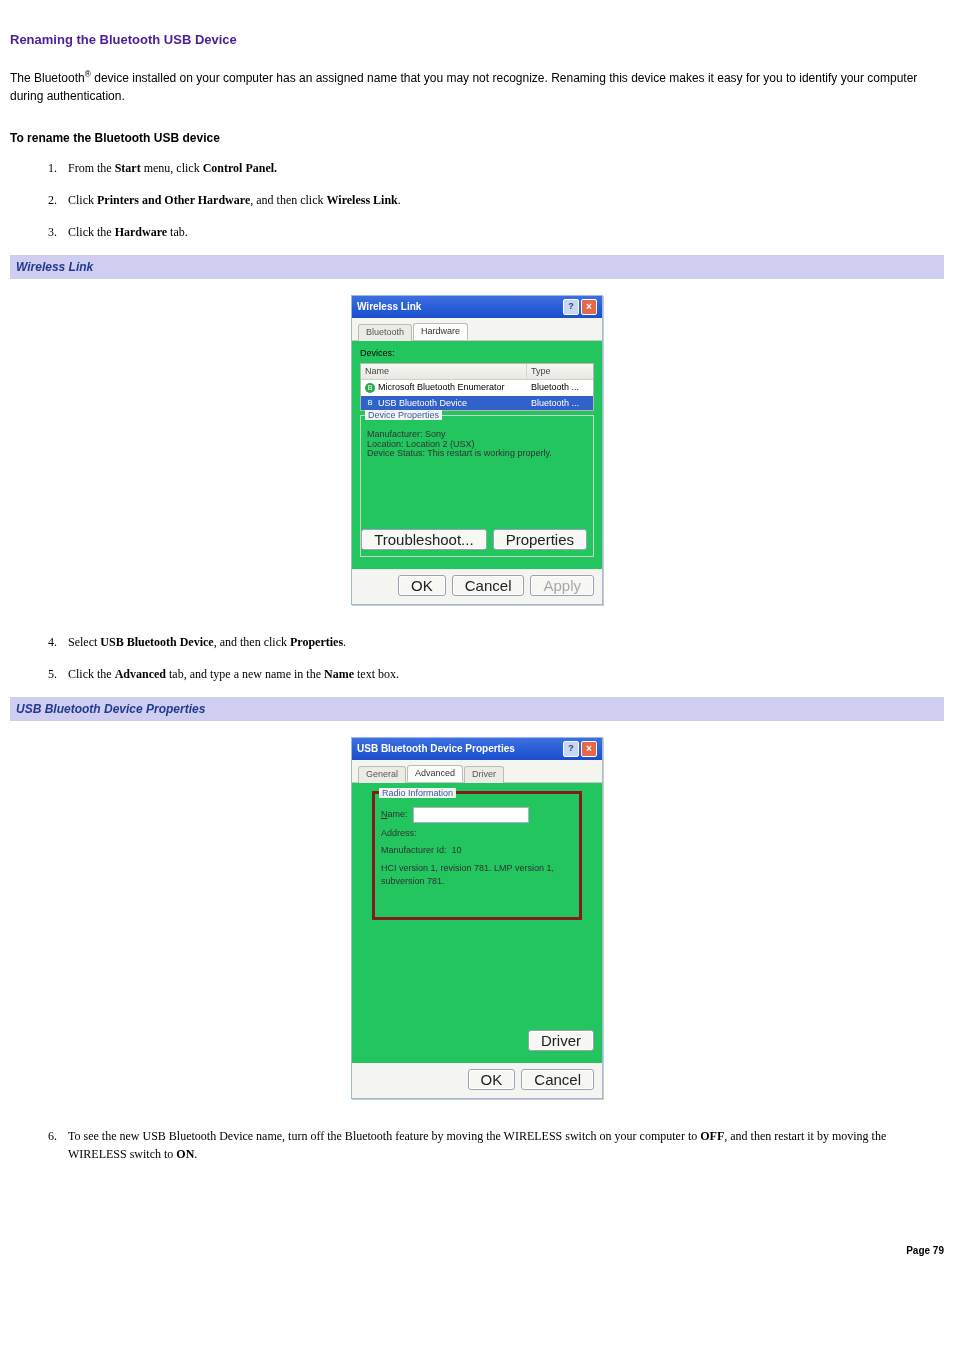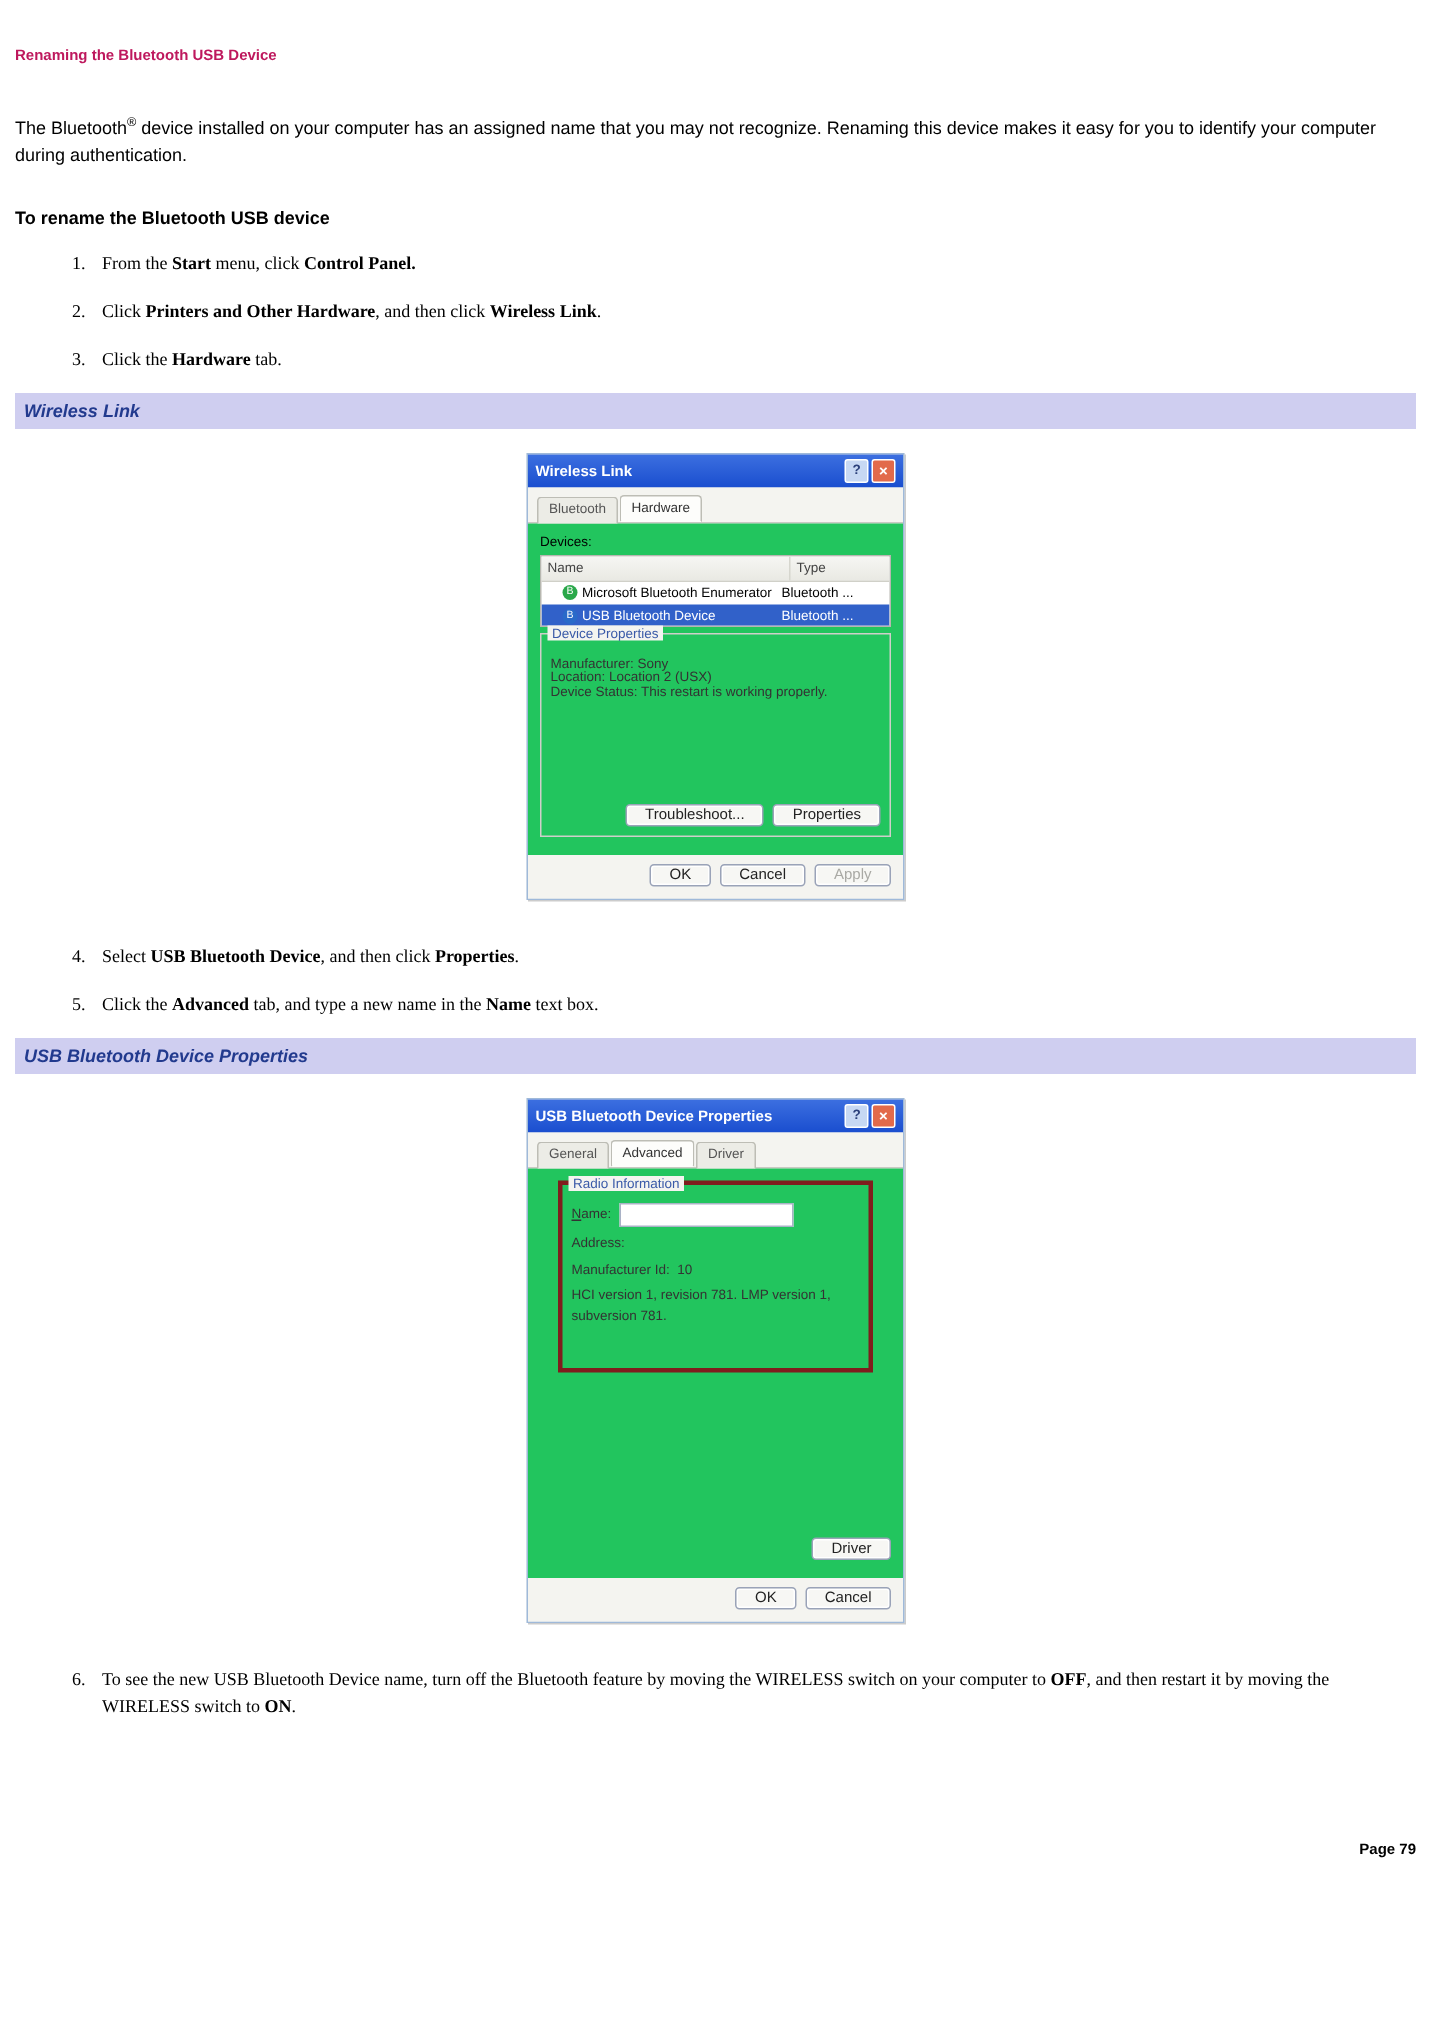--- a/index.html
+++ b/index.html
@@ -5,24 +5,24 @@
   body {
     font-family: Verdana, Geneva, sans-serif;
     font-size: 12px;
     color: #000;
     margin: 0;
     padding: 10px 10px 30px 10px;
     width: 934px;
     line-height: 1.5;
   }
   h2.title {
-    color: #be185d;
-    font-size: 10px;
+    color: #4c1d95;
+    font-size: 13px;
     font-weight: bold;
-    margin: 20px 0 30px 0;
+    margin: 20px 0 18px 0;
   }
   .intro { margin-bottom: 24px; }
   .subhead { font-weight: bold; margin-bottom: 12px; }
   ol.steps { margin: 0; padding-left: 50px; }
   ol.steps > li { padding-left: 8px; margin-bottom: 14px; font-family: Verdana; }
   ol.steps > li::marker { font-family: Georgia, serif; font-size: 12px; }
   .step-sub { margin-top: 14px; }
   .caption-bar {
     background: #cfcef0;
     color: #223a8e;
@@ -78,35 +78,35 @@
   }
   .tab.inactive { background: #ecece6; color:#555; position:relative; top:1px; }
   .tab.active { background: #fdfdfb; border-bottom:1px solid #fdfdfb; position:relative; top:0; }
   .dlg-body { padding: 6px 8px 8px 8px; background:#22c55e; }
   .dlg-btnrow {
     padding: 6px 8px 8px 8px; background:#f4f4f0;
     display:flex; justify-content:flex-end; gap:6px;
   }
   .xp-btn {
     border: 1px solid #9aa3b8; background:#f7f7f4;
-    border-radius: 3px; padding: 1px 12px; font-size:10px; color:#222;
+    border-radius: 3px; padding: 1px 12px; font-size:15px; color:#222;
     box-shadow: inset 0 0 0 1px #fff;
   }
   .xp-btn.disabled { color:#a9a9a4; }
   .device-list {
     border: 1px solid #b7b7b0; background:#fff; font-size:9px;
     margin: 2px 0 2px 0; height: 46px; overflow:hidden;
   }
   .device-header {
     display:flex; background: linear-gradient(#f6f6f3,#e9e9e3); border-bottom:1px solid #d0d0c8;
   }
   .device-header div { padding:1px 4px; font-size:9px; color:#444; }
   .col-name { flex: 1; border-right:1px solid #d6d6ce; }
   .col-type { width: 58px; }
-  .device-row { display:flex; align-items:center; padding:1px 14px; gap:3px; }
+  .device-row { display:flex; align-items:center; padding:1px 4px; gap:3px; }
   .device-row .icon-bt {
     width:10px; height:10px; border-radius:50%; display:inline-block; font-size:7px;
     color:#fff; text-align:center; line-height:10px;
   }
   .device-row.sel { background:#3161c9; color:#fff; }
   .device-row .rname { flex:1; white-space:nowrap; overflow:hidden; text-overflow:ellipsis; font-size:9px; }
   .device-row .rtype { width:58px; font-size:9px; }
   .props-group {
     border:1px solid #cfcfca; margin:4px 0; padding: 3px 6px 6px 6px; position:relative;
   }

